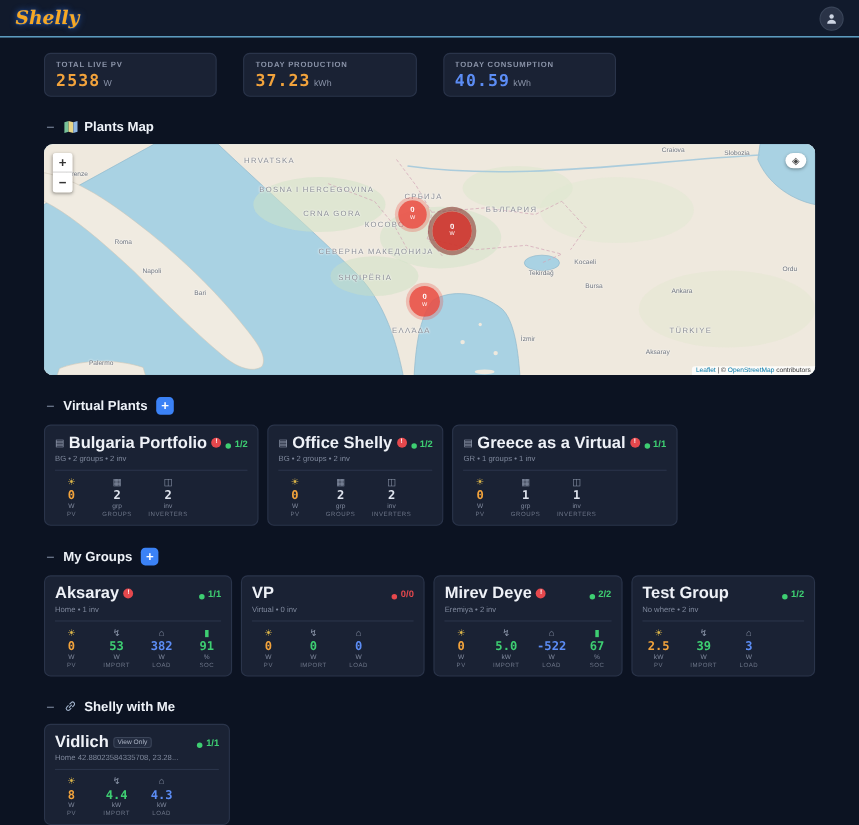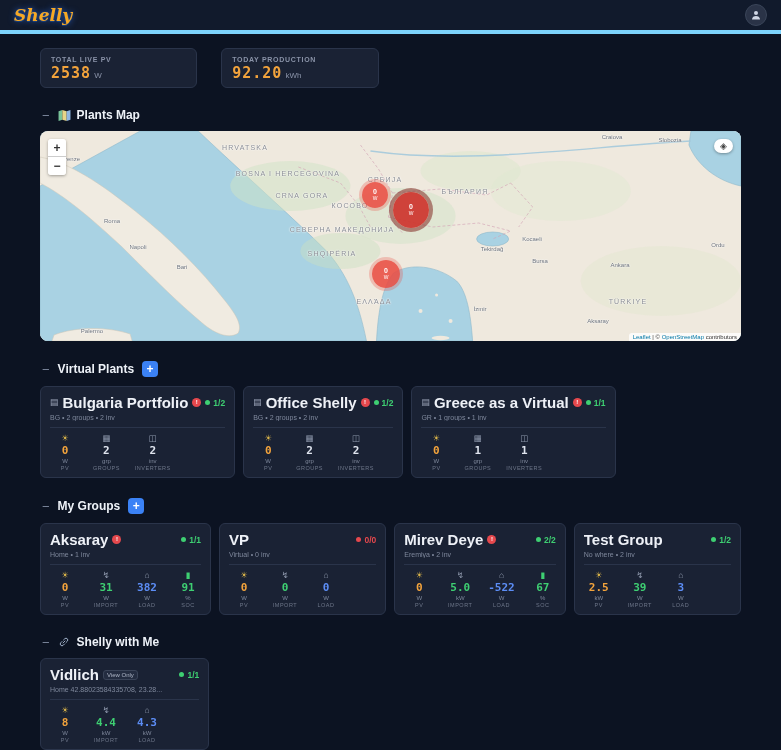--- a/index.html
+++ b/index.html
@@ -6,21 +6,21 @@
   html,body { width: 781px; height: 750px; }
   body {
     background: #0c1322;
     color: #e6eaf2;
     font-family: "Liberation Sans", sans-serif;
     overflow: hidden;
     position: relative;
   }
   
   .app-header {
-    height: 34px; background: #111a2c; border-bottom: 4px solid #7dd3fc;
+    height: 34px; background: #111a2c; border-bottom: 1px solid #7dd3fc;
     display: flex; align-items: center; justify-content: space-between; padding: 0 14px;
   }
   .logo {
     font-family: "DejaVu Serif", serif; font-style: italic; font-weight: bold;
     font-size: 17px; color: #f7a823;
     text-shadow: 0 1px 0 #173e7a, 0 0 6px #2b63c9, 0 0 1px #2b63c9;
   }
   .avatar-btn {
     width: 22px; height: 22px; border-radius: 50%; background: #2a3347;
     border: 1px solid #3a4559; display: flex; align-items: center; justify-content: center;
@@ -86,21 +86,21 @@
   .cards-grid { display: grid; grid-template-columns: repeat(4,1fr); gap: 8px; }
   .card { background: #1a2234; border: 1px solid #2a344a; border-radius: 6px; padding: 7px 9px 6px; min-height: 84px; cursor: pointer; }
   .card-top { display: flex; align-items: center; gap: 4px; min-height: 11px; }
   .name-icon { font-size: 9px; color: #9aa3b7; line-height: 1; }
   .card-name { font-size: 15px; font-weight: bold; color: #eef1f7; white-space: nowrap; overflow: hidden; text-overflow: ellipsis; }
   .badge-red {
     min-width: 9px; height: 9px; border-radius: 5px; background: #e5484d; color: #fff;
     font-size: 6px; line-height: 9px; text-align: center; padding: 0 1px; flex: none; font-weight: bold;
   }
   .chip { font-size: 6px; color: #aeb6c6; border: 1px solid #3a4458; border-radius: 3px; padding: 1px 3px; flex: none; background: #232c40; }
-  .status { margin-left: auto; display: flex; align-items: center; gap: 3px; font-size: 8.5px; font-weight: bold; flex: none; }
+  .status { margin-left: auto; display: flex; align-items: flex-end; gap: 3px; font-size: 8.5px; font-weight: bold; flex: none; }
   .status .dot { width: 5px; height: 5px; border-radius: 50%; background: currentColor; }
   .card-sub { font-size: 7px; color: #7f889c; margin-top: 2.5px; white-space: nowrap; overflow: hidden; text-overflow: ellipsis; }
   .divider { border-top: 1px solid #2a344a; margin: 6px 0 5px; }
   .stats-row { display: flex; gap: 15px; padding-left: 2px; }
   .stat { display: flex; flex-direction: column; align-items: center; min-width: 26px; }
   .s-icon { font-size: 8.5px; color: #8e98ac; height: 11px; line-height: 11px; }
   .s-val { font-size: 11px; font-weight: bold; font-family: "DejaVu Sans Mono", monospace; margin-top: 1px; line-height: 1.1; }
   .s-unit { font-size: 6px; color: #7f889c; margin-top: 1px; }
   .s-label { font-size: 5.5px; color: #6d7689; letter-spacing: .5px; margin-top: 1.5px; text-transform: uppercase; }
   
@@ -130,21 +130,25 @@
 
 <main class="main" data-name="dashboard">
 
   <div class="stats-grid" data-name="live-stats-row">
     <div class="stat-card" data-name="stat-card-total-live-pv">
       <div class="stat-card-label" data-name="stat-label">TOTAL LIVE PV</div>
       <div class="stat-card-value c-orange" data-name="stat-value"><span data-name="stat-number">2538</span><span class="stat-card-unit" data-name="stat-unit">W</span></div>
     </div>
     <div class="stat-card" data-name="stat-card-today-production">
       <div class="stat-card-label" data-name="stat-label">TODAY PRODUCTION</div>
-      <div class="stat-card-value c-orange" data-name="stat-value"><span data-name="stat-number">92.20</span><span class="stat-card-unit" data-name="stat-unit">kWh</span></div>
+      <div class="stat-card-value c-orange" data-name="stat-value"><span data-name="stat-number">37.23</span><span class="stat-card-unit" data-name="stat-unit">kWh</span></div>
+    </div>
+    <div class="stat-card" data-name="stat-card-today-consumption">
+      <div class="stat-card-label" data-name="stat-label">TODAY CONSUMPTION</div>
+      <div class="stat-card-value c-blue" data-name="stat-value"><span data-name="stat-number">40.59</span><span class="stat-card-unit" data-name="stat-unit">kWh</span></div>
     </div>
   </div>
 
   <div class="section-head" data-name="plants-map-section-head">
     <button class="collapse-btn" data-name="collapse-button">−</button>
     <span class="section-icon" data-name="map-icon">
       <svg viewBox="0 0 24 24" width="13" height="13">
           <path d="M1,4 8,2 8,20 1,22 Z" fill="#79c39a"></path>
           <path d="M8,2 16,4 16,22 8,20 Z" fill="#e7d588"></path>
           <path d="M16,4 23,2 23,20 16,22 Z" fill="#8fb7e3"></path>
@@ -381,21 +385,21 @@
     <div class="divider" data-name="divider"></div>
     <div class="stats-row" data-name="card-stats-row">
       <div class="stat" data-name="card-stat">
         <span class="s-icon" data-name="sun-icon">☀</span>
         <span class="s-val c-orange" data-name="stat-value">0</span>
         <span class="s-unit" data-name="stat-unit">W</span>
         <span class="s-label" data-name="stat-label">PV</span>
       </div>
       <div class="stat" data-name="card-stat">
         <span class="s-icon" data-name="bolt-icon">↯</span>
-        <span class="s-val c-green" data-name="stat-value">31</span>
+        <span class="s-val c-green" data-name="stat-value">53</span>
         <span class="s-unit" data-name="stat-unit">W</span>
         <span class="s-label" data-name="stat-label">IMPORT</span>
       </div>
       <div class="stat" data-name="card-stat">
         <span class="s-icon" data-name="home-icon">⌂</span>
         <span class="s-val c-blue" data-name="stat-value">382</span>
         <span class="s-unit" data-name="stat-unit">W</span>
         <span class="s-label" data-name="stat-label">LOAD</span>
       </div>
       <div class="stat" data-name="card-stat">

